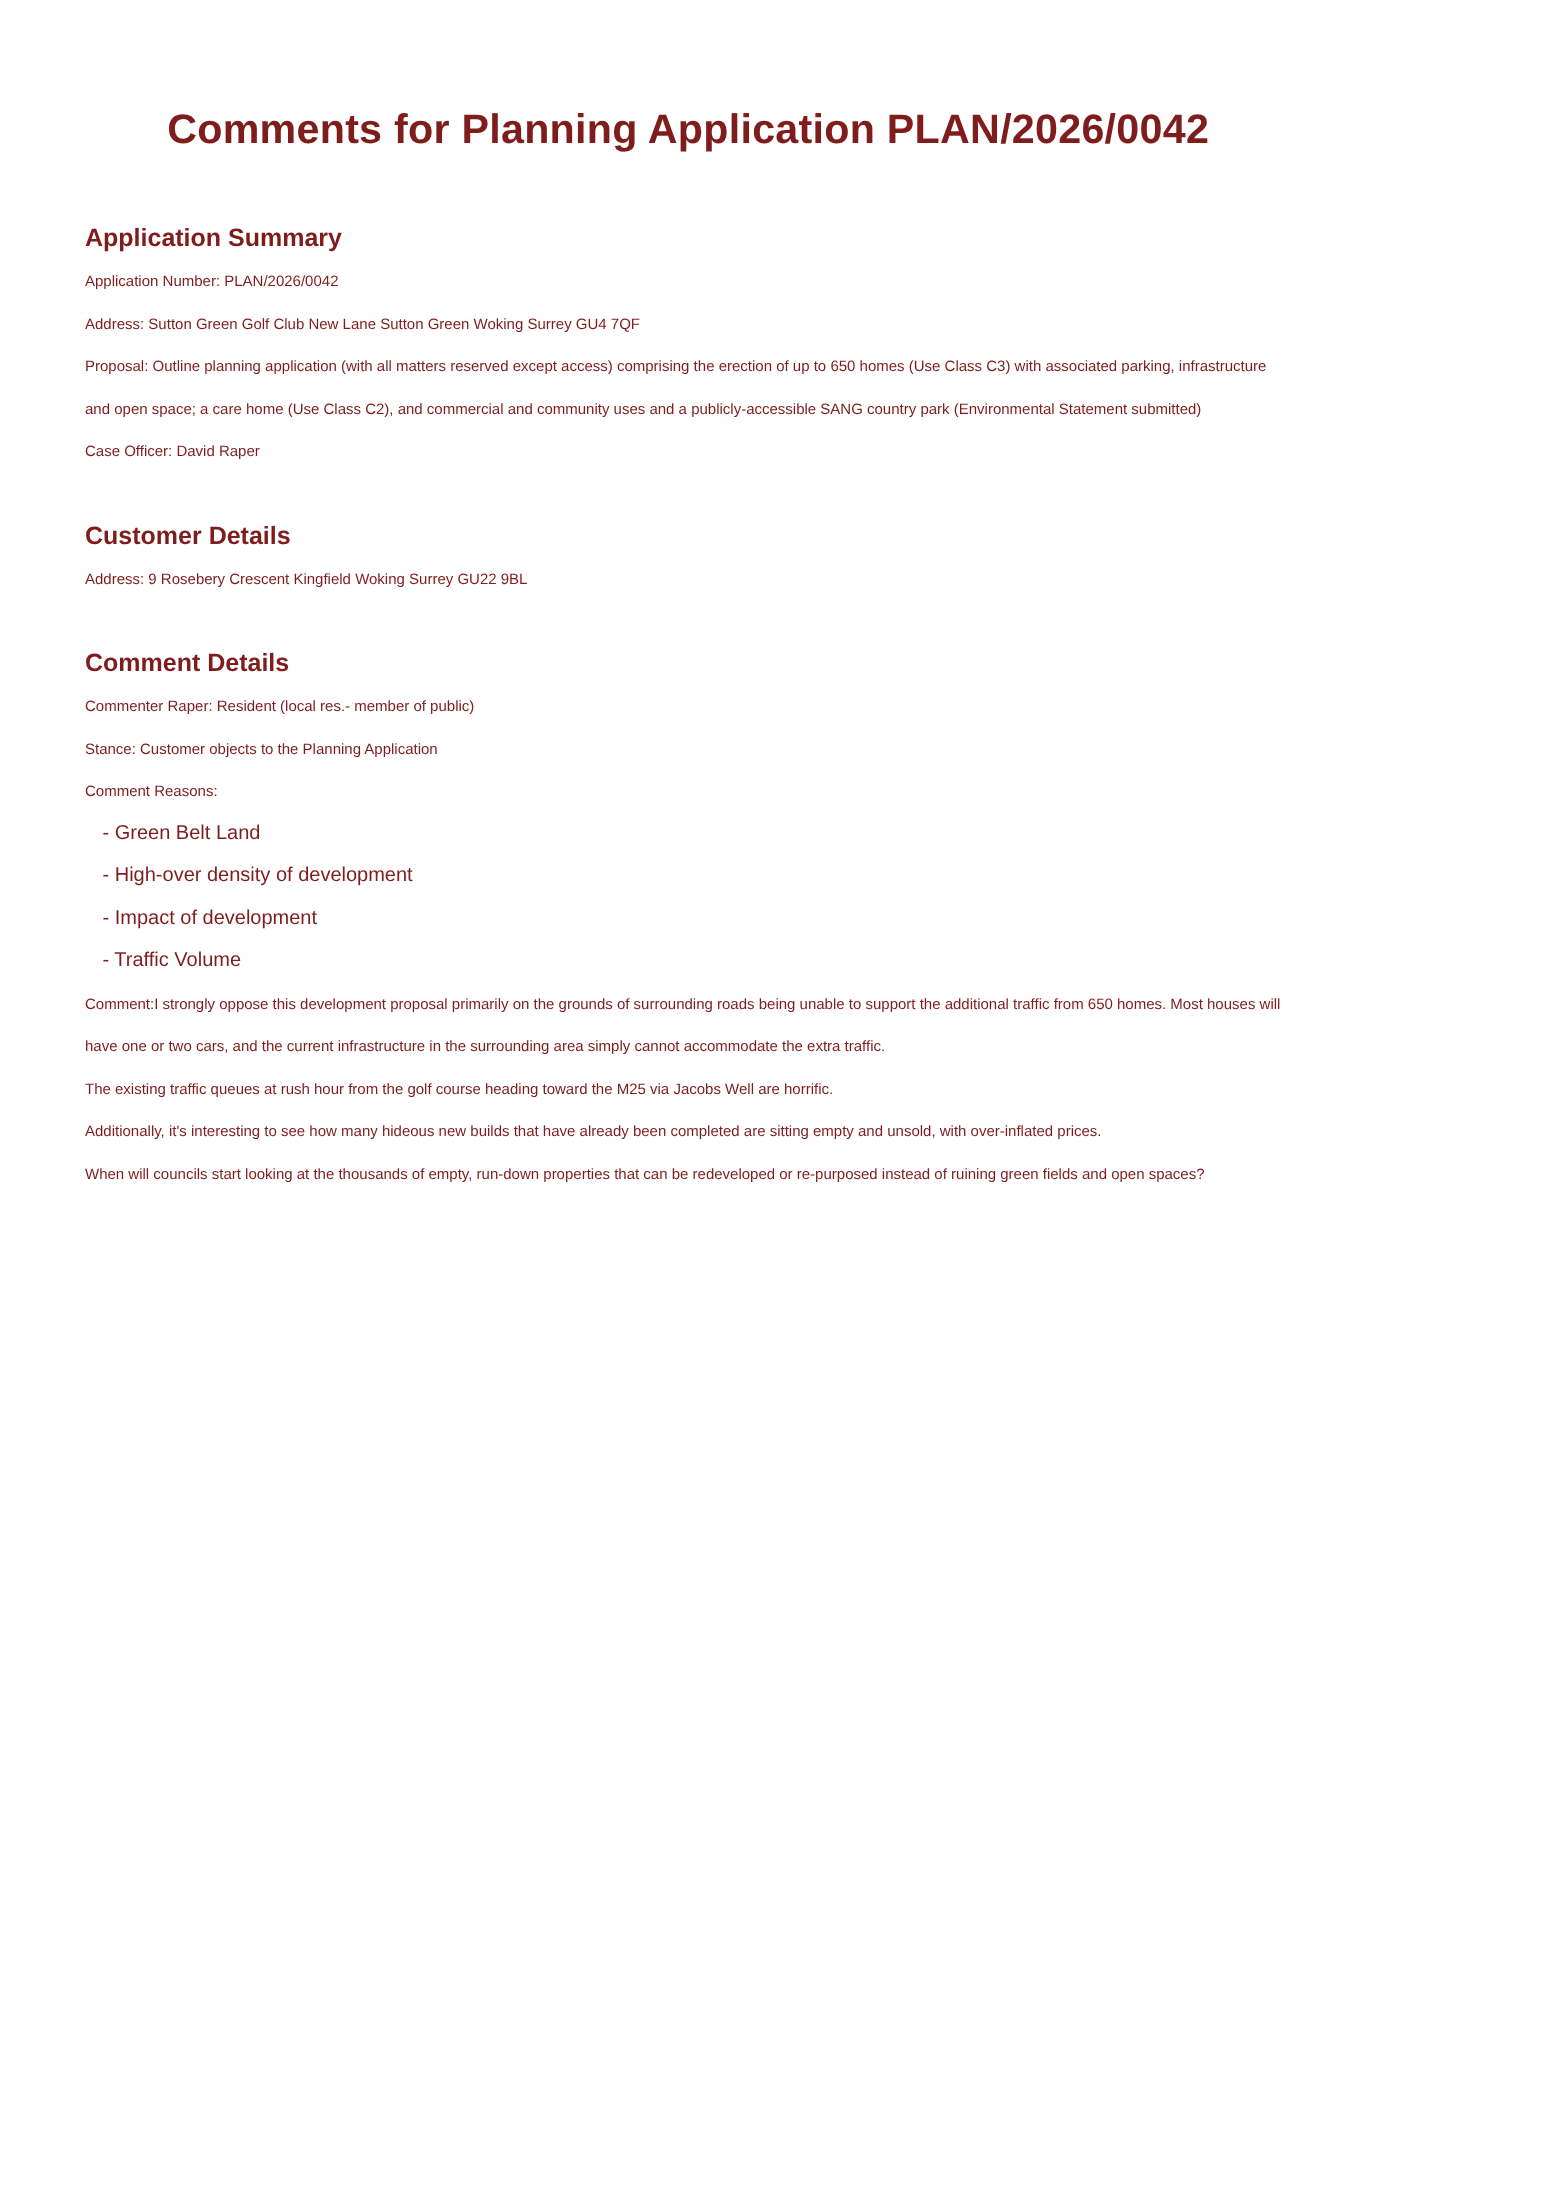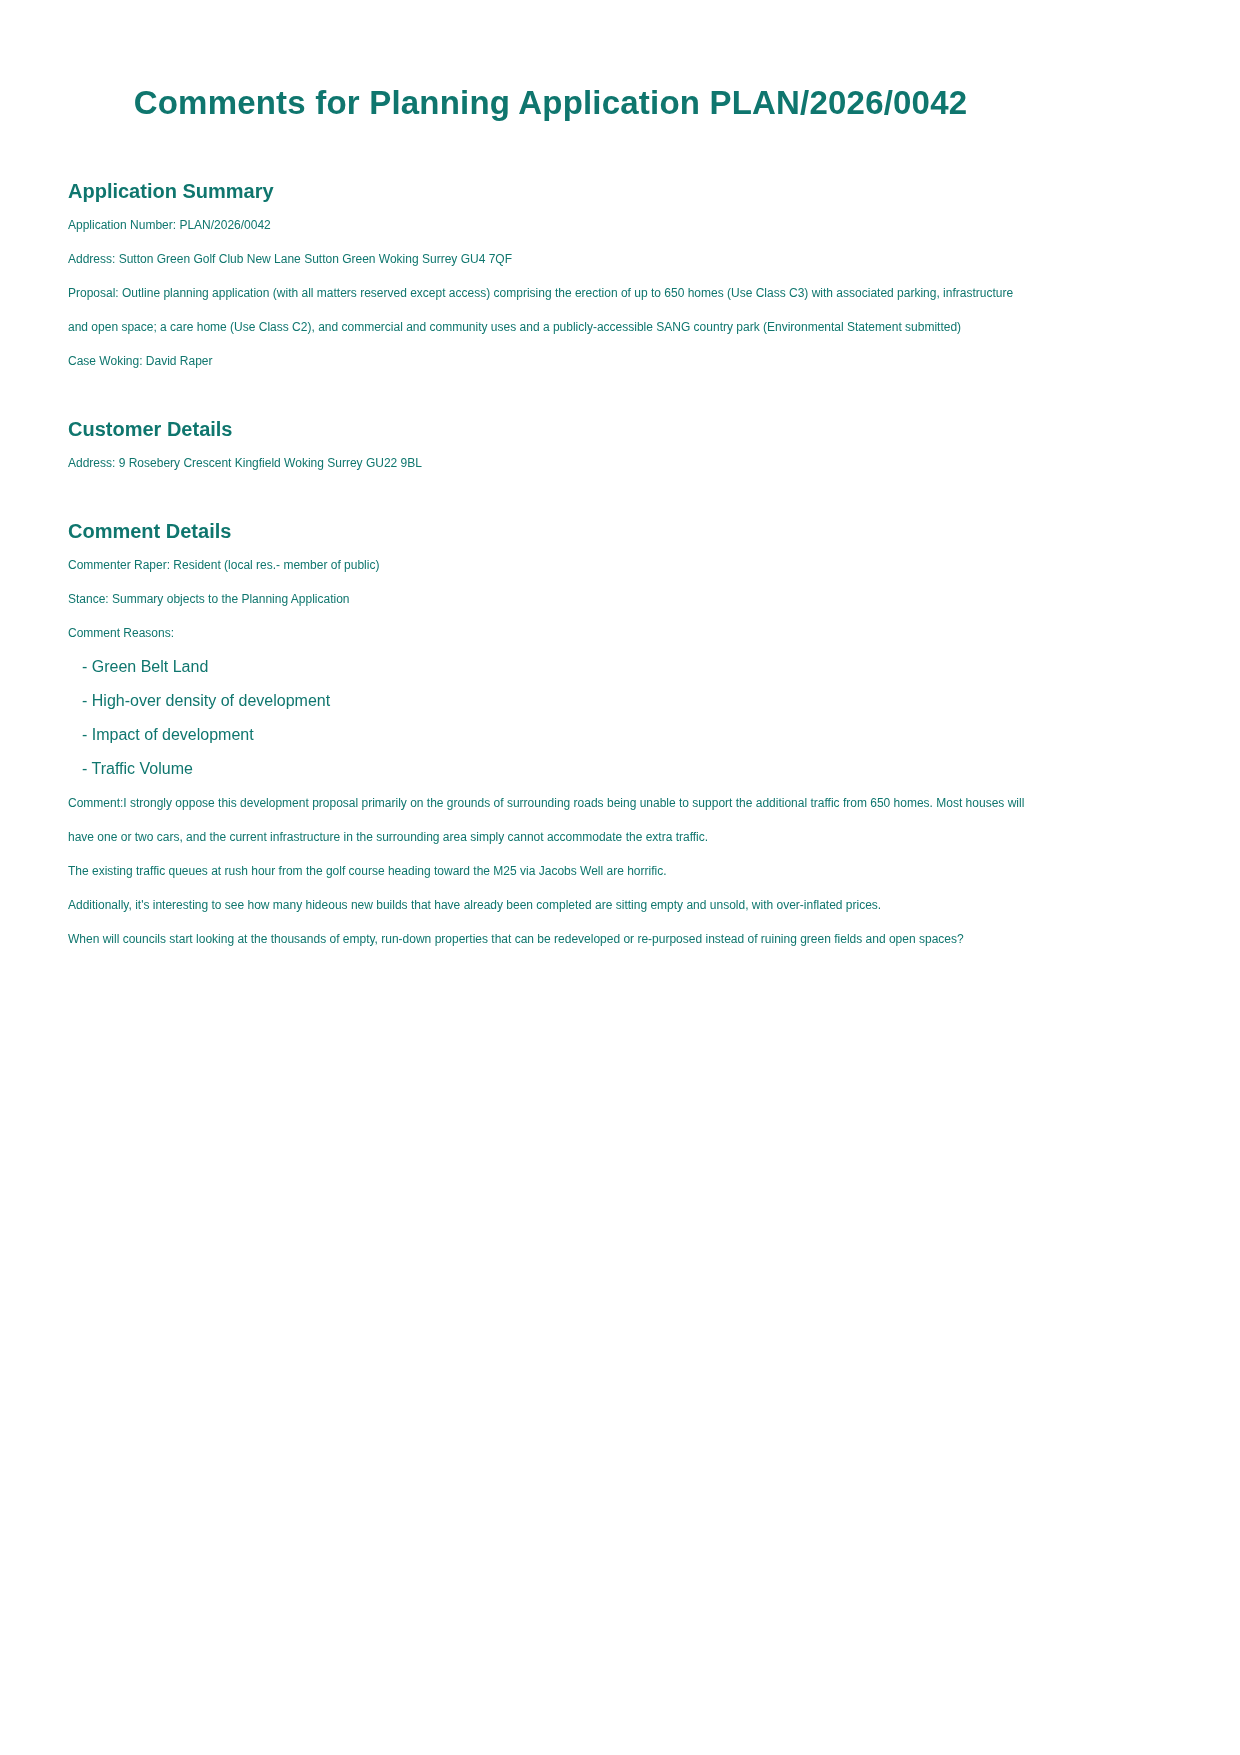--- a/index.html
+++ b/index.html
@@ -6,21 +6,21 @@
     margin: 0;
     padding: 0;
     background: #ffffff;
   }
   .page {
     width: 965px;
     min-height: 1570px;
     box-sizing: content-box;
     padding: 82px 207px 103px 68px;
     font-family: "Liberation Sans", sans-serif;
-    color: #0f766e;
+    color: #7f1d1d;
   }
   .doc-title {
     font-size: 33px;
     line-height: 42px;
     font-weight: 700;
     text-align: center;
     margin: 0 0 50px 0;
     letter-spacing: 0.2px;
   }
   .section-heading {
@@ -49,32 +49,32 @@
 
 <div class="page">
 
   <h1 class="doc-title">Comments for Planning Application PLAN/2026/0042</h1>
 
   <section>
     <h2 class="section-heading first">Application Summary</h2>
     <p class="line">Application Number: PLAN/2026/0042</p>
     <p class="line">Address: Sutton Green Golf Club New Lane Sutton Green Woking Surrey GU4 7QF</p>
     <p class="line">Proposal: Outline planning application (with all matters reserved except access) comprising the erection of up to 650 homes (Use Class C3) with associated parking, infrastructure and open space; a care home (Use Class C2), and commercial and community uses and a publicly-accessible SANG country park (Environmental Statement submitted)</p>
-    <p class="line">Case Woking: David Raper</p>
+    <p class="line">Case Officer: David Raper</p>
   </section>
 
   <section>
     <h2 class="section-heading">Customer Details</h2>
     <p class="line">Address: 9 Rosebery Crescent Kingfield Woking Surrey GU22 9BL</p>
   </section>
 
   <section>
     <h2 class="section-heading">Comment Details</h2>
     <p class="line">Commenter Raper: Resident (local res.- member of public)</p>
-    <p class="line">Stance: Summary objects to the Planning Application</p>
+    <p class="line">Stance: Customer objects to the Planning Application</p>
     <p class="line">Comment Reasons:</p>
 
     <p class="reason-line">- Green Belt Land</p>
     <p class="reason-line">- High-over density of development</p>
     <p class="reason-line">- Impact of development</p>
     <p class="reason-line">- Traffic Volume</p>
 
     <p class="line">Comment:I strongly oppose this development proposal primarily on the grounds of surrounding roads being unable to support the additional traffic from 650 homes. Most houses will have one or two cars, and the current infrastructure in the surrounding area simply cannot accommodate the extra traffic.</p>
     <p class="line">The existing traffic queues at rush hour from the golf course heading toward the M25 via Jacobs Well are horrific.</p>
     <p class="line">Additionally, it's interesting to see how many hideous new builds that have already been completed are sitting empty and unsold, with over-inflated prices.</p>

